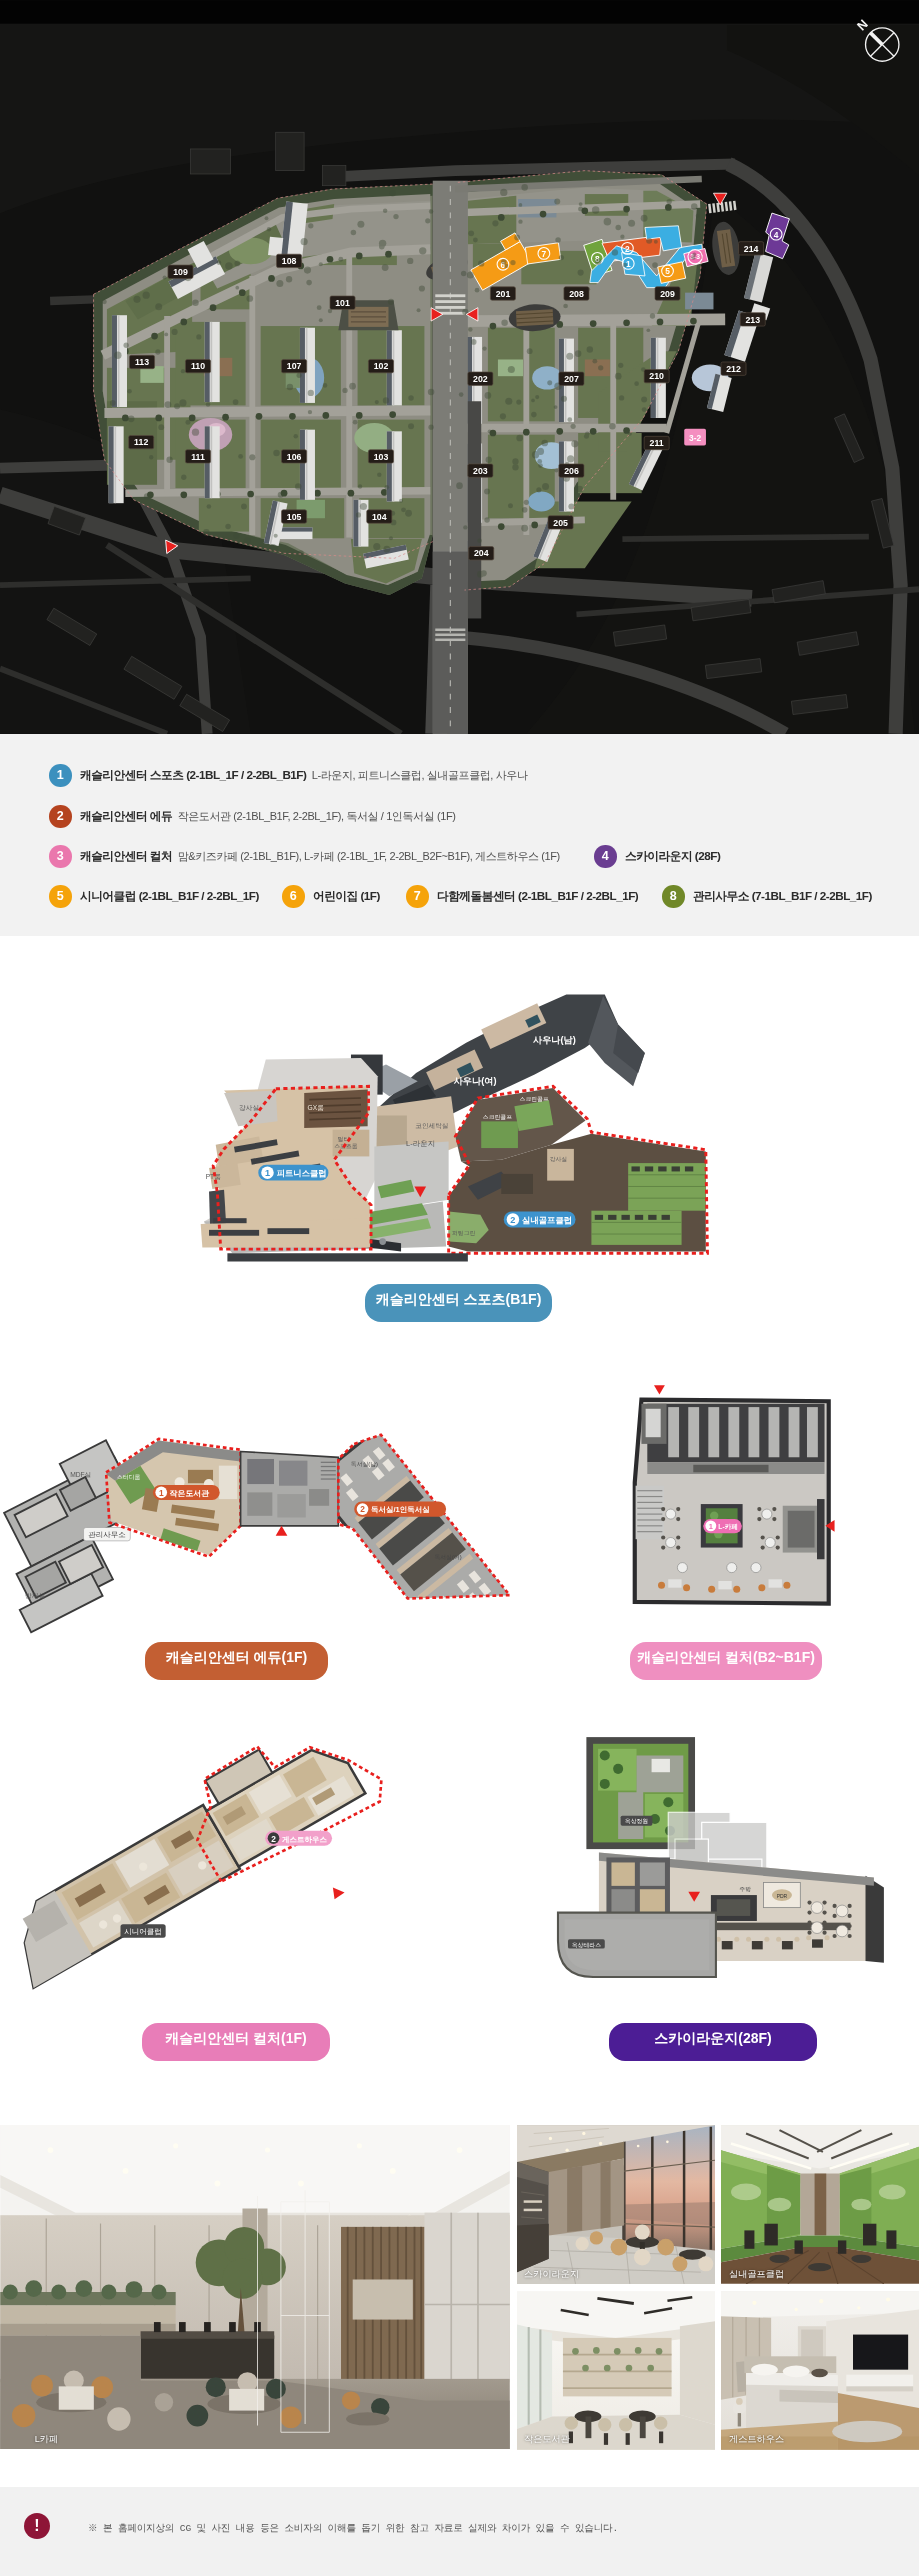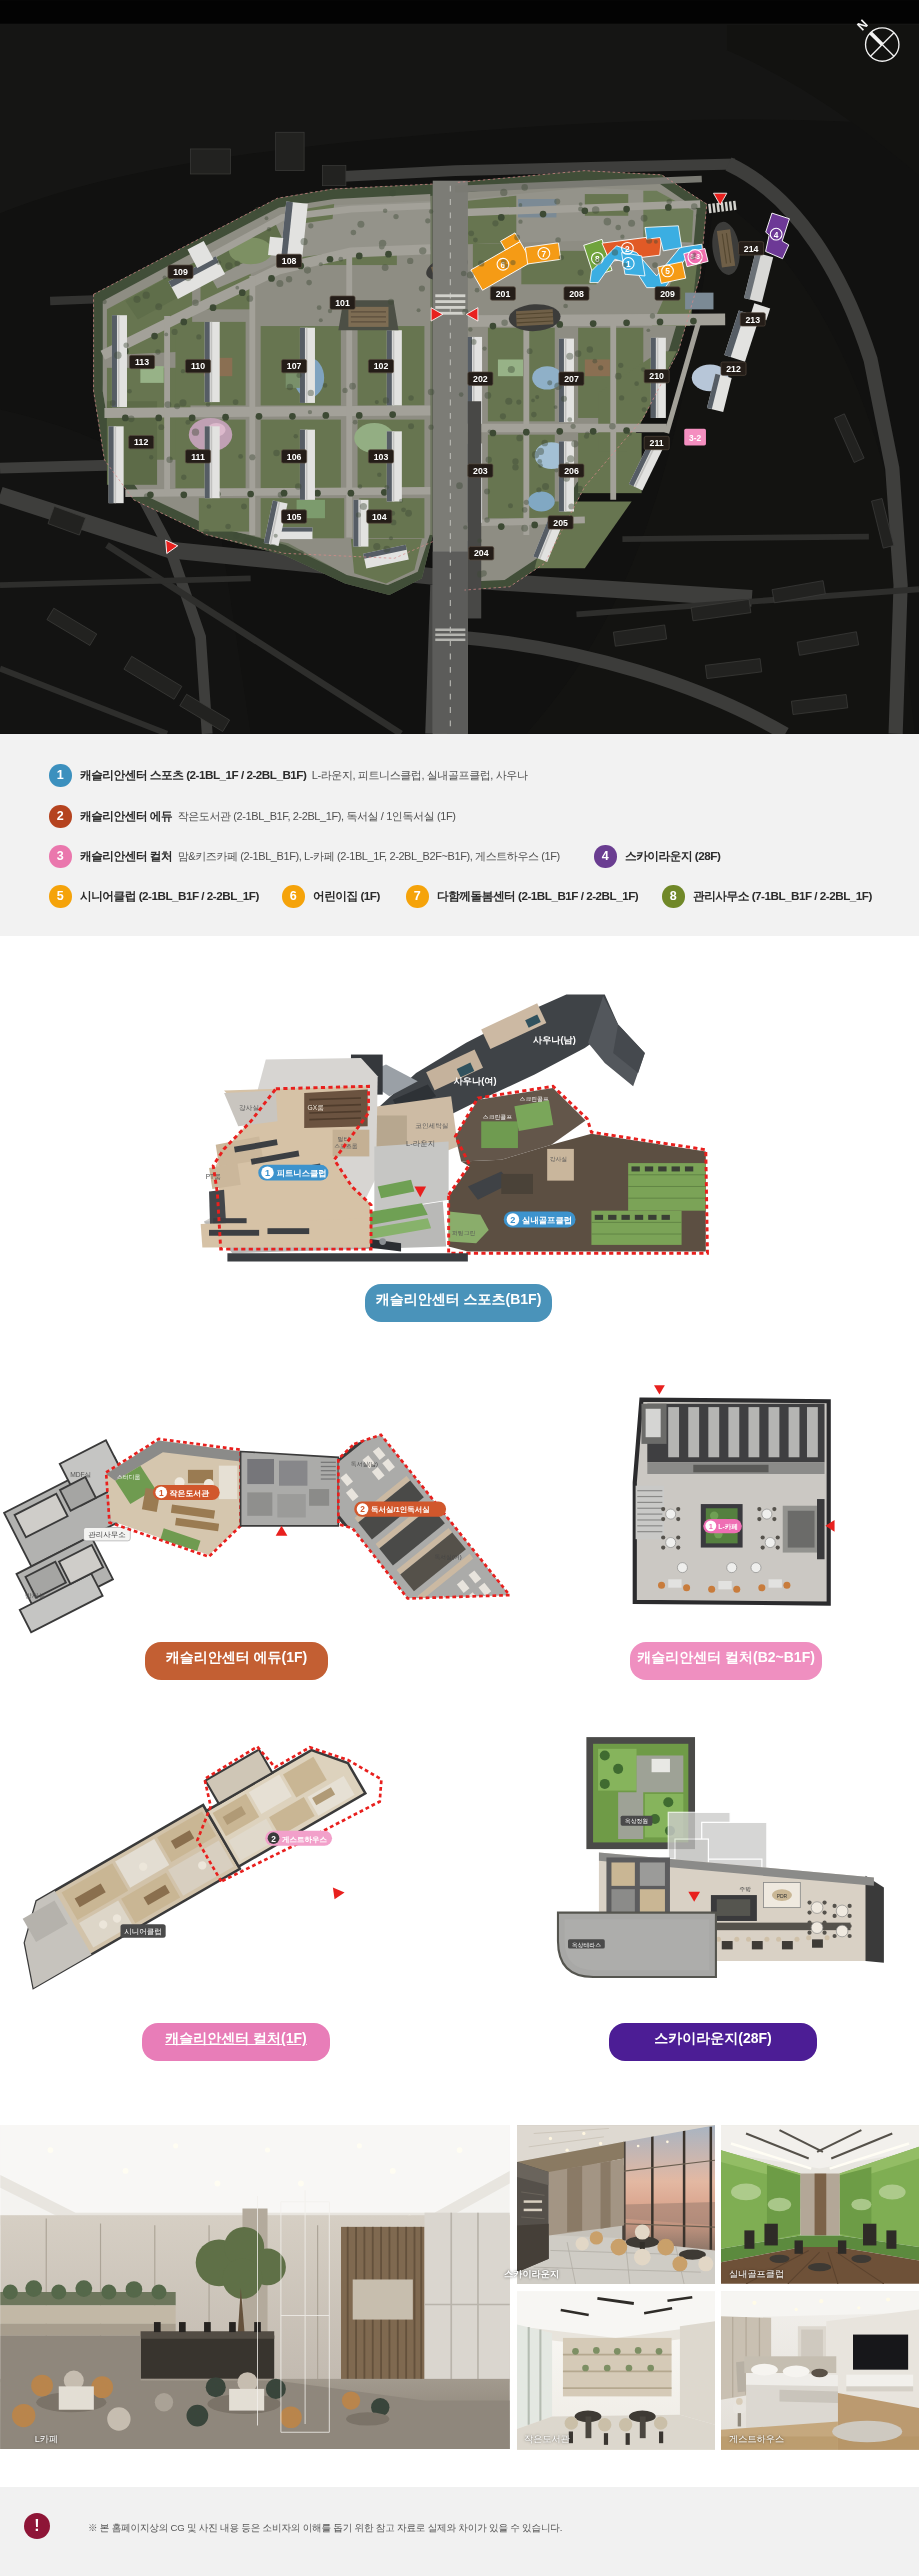--- a/index.html
+++ b/index.html
@@ -1410,21 +1410,21 @@
             <rect x="140" y="260" width="44" height="11" rx="2" fill="#4a4a4a"></rect>
             <text x="162" y="269" fill="#fff" font-size="7" text-anchor="middle">옥상테라스</text>
           </g>
 </g>
 
 <path d="M284,203 L298,203 L291,215 Z" fill="#e8201e"></path>
 </svg>
 
 </div>
 
-<div class="pill" style="left:142px;top:2023px;width:188px;background:#e87db8;text-decoration:underline;">캐슬리안센터 컬처(1F)</div>
+<div class="pill" style="left:142px;top:2023px;width:188px;background:#e87db8;">캐슬리안센터 컬처(1F)</div>
 
 <div class="pill" style="left:609px;top:2023px;width:208px;background:#4c1d95;">스카이라운지(28F)</div>
 
 <div class="abs" style="left:0;top:2125px;width:510px;height:324px;overflow:hidden;">
 <svg width="510" height="324" viewBox="0 0 610 388" xmlns="http://www.w3.org/2000/svg">
 <defs>
 <linearGradient id="p1f" x1="0" y1="0" x2="0" y2="1">
   <stop offset="0" stop-color="#a29a8e"></stop>
             <stop offset="1" stop-color="#847c71"></stop>
 </linearGradient>
@@ -1636,21 +1636,21 @@
 
 <path d="M0,120 L38,118 L38,160 L0,176 Z" fill="#453f38"></path>
 <g fill="#d8cfc0">
           <rect x="8" y="100" width="22" height="3"></rect>
           <rect x="8" y="90" width="22" height="3"></rect>
         </g>
 </svg>
 
 </div>
 
-<div class="photo-label" style="left:504px;top:2268px;font-weight:bold;">스카이라운지</div>
+<div class="photo-label" style="left:524px;top:2268px;">스카이라운지</div>
 
 <div class="abs" style="left:721px;top:2125px;width:198px;height:159px;overflow:hidden;">
 <svg width="198" height="159" viewBox="0 0 237 190" xmlns="http://www.w3.org/2000/svg">
 
 <rect width="237" height="100" fill="#e8e6e0"></rect>
 <path d="M0,0 L237,0 L237,30 L118,52 L0,32 Z" fill="#f2f0ec"></path>
 <g stroke="#55514a" stroke-width="2.5">
   <path d="M30,10 L105,40"></path>
           <path d="M70,6 L122,32"></path>
           <path d="M205,10 L132,40"></path>
@@ -1839,17 +1839,17 @@
 </svg>
 
 </div>
 
 <div class="photo-label" style="left:729px;top:2433px;">게스트하우스</div>
 
 <div class="abs" style="left:0;top:2487px;width:919px;height:89px;background:#f1f1f1;">
 
   <div class="abs" style="left:24px;top:26px;width:26px;height:26px;border-radius:50%;background:#8e1537;color:#fff;text-align:center;line-height:26px;font-weight:bold;font-size:16px;">!</div>
 
-  <div class="abs" style="left:88px;top:35px;font-size:9.6px;color:#555555;letter-spacing:-0.2px;">※ 본 홈페이지상의 CG 및 사진 내용 등은 소비자의 이해를 돕기 위한 참고 자료로 실제와 차이가 있을 수 있습니다.</div>
+  <div class="abs" style="left:88px;top:35px;font-size:9.6px;color:#555555;letter-spacing:-0.2px;font-family:Liberation Mono, monospace;">※ 본 홈페이지상의 CG 및 사진 내용 등은 소비자의 이해를 돕기 위한 참고 자료로 실제와 차이가 있을 수 있습니다.</div>
 </div>
 
 </div>
 
 
 </body></html>

